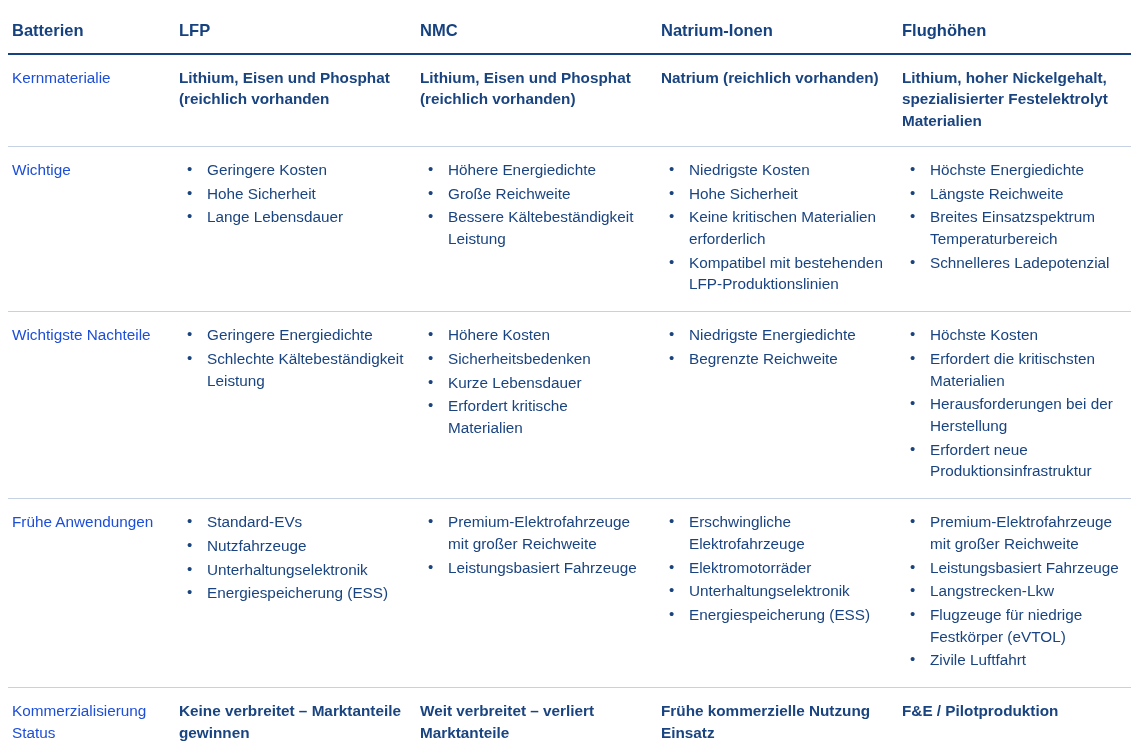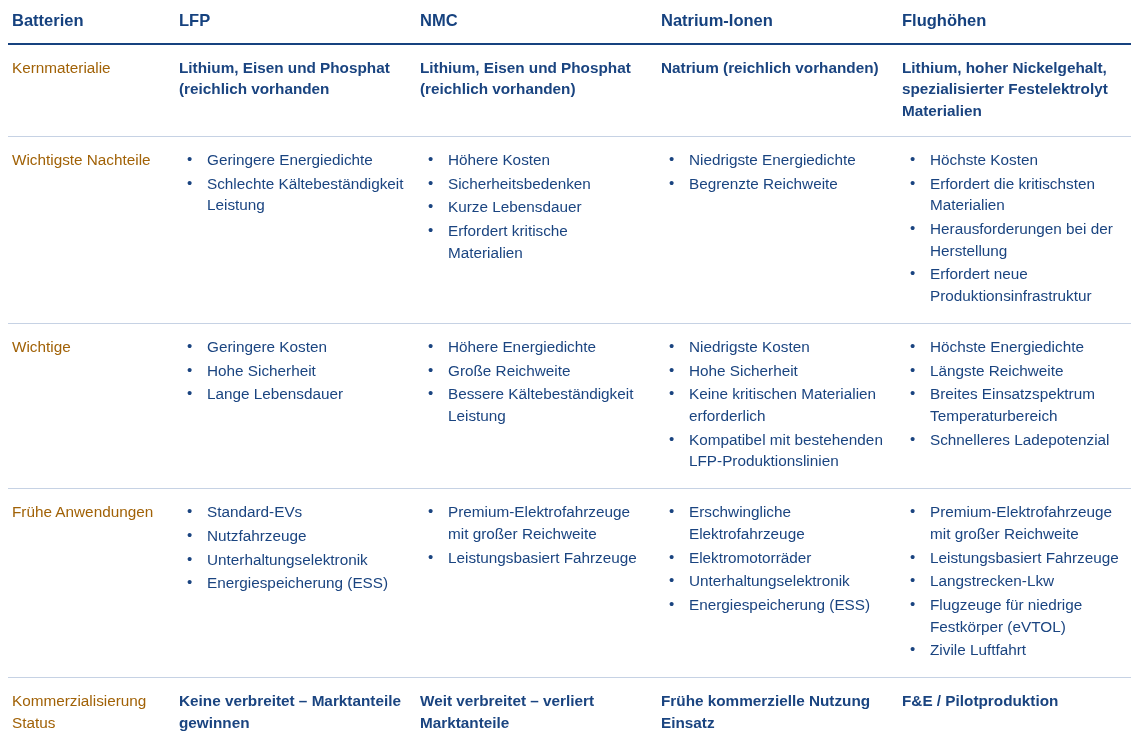--- a/index.html
+++ b/index.html
@@ -31,41 +31,41 @@
   table.comparison col.c2 { width: 241px; }
   table.comparison col.c3 { width: 241px; }
   table.comparison col.c4 { width: 233px; }
 
   thead th {
     text-align: left;
     vertical-align: bottom;
     font-size: 16.5px;
     font-weight: bold;
     color: #16427f;
-    padding: 10px 10px 12px 4px;
+    padding: 20px 10px 12px 4px;
     border-bottom: 2.5px solid #16427f;
     line-height: 1.25;
   }
   tbody td {
     vertical-align: top;
     font-size: 15.3px;
     color: #1a4480;
     padding: 12px 12px 14px 4px;
     border-bottom: 1.4px solid #c6d2e4;
     line-height: 1.42;
   }
   tbody tr:last-child td {
     border-bottom: 2.5px solid #16427f;
   }
   tbody tr.last-row td {
     padding-top: 12px;
     padding-bottom: 16px;
   }
   td.rowlabel {
-    color: #a16207;
+    color: #1d4ed8;
     margin-top: 28px;
   }
   ul.bullets {
     list-style: none;
     margin: 0;
     padding: 0;
   }
   ul.bullets > li {
     position: relative;
     padding-left: 28px;
@@ -118,20 +118,54 @@
         </td>
         <td>
           <span class="plain">Natrium (reichlich vorhanden)</span>
         </td>
         <td>
           <span class="plain">Lithium, hoher Nickelgehalt, spezialisierter Festelektrolyt Materialien</span>
         </td>
       </tr>
 
       <tr>
+        <td class="rowlabel">Wichtige</td>
+        <td>
+          <ul class="bullets">
+            <li>Geringere Kosten</li>
+            <li>Hohe Sicherheit</li>
+            <li>Lange Lebensdauer</li>
+          </ul>
+        </td>
+        <td>
+          <ul class="bullets">
+            <li>Höhere Energiedichte</li>
+            <li>Große Reichweite</li>
+            <li>Bessere Kältebeständigkeit Leistung</li>
+          </ul>
+        </td>
+        <td>
+          <ul class="bullets">
+            <li>Niedrigste Kosten</li>
+            <li>Hohe Sicherheit</li>
+            <li>Keine kritischen Materialien erforderlich</li>
+            <li>Kompatibel mit bestehenden LFP-Produktionslinien</li>
+          </ul>
+        </td>
+        <td>
+          <ul class="bullets">
+            <li>Höchste Energiedichte</li>
+            <li>Längste Reichweite</li>
+            <li>Breites Einsatzspektrum Temperaturbereich</li>
+            <li>Schnelleres Ladepotenzial</li>
+          </ul>
+        </td>
+      </tr>
+
+      <tr>
         <td class="rowlabel">Wichtigste Nachteile</td>
         <td>
           <ul class="bullets">
             <li>Geringere Energiedichte</li>
             <li>Schlechte Kältebeständigkeit Leistung</li>
           </ul>
         </td>
         <td>
           <ul class="bullets">
             <li>Höhere Kosten</li>
@@ -145,54 +179,20 @@
             <li>Niedrigste Energiedichte</li>
             <li>Begrenzte Reichweite</li>
           </ul>
         </td>
         <td>
           <ul class="bullets">
             <li>Höchste Kosten</li>
             <li>Erfordert die kritischsten Materialien</li>
             <li>Herausforderungen bei der Herstellung</li>
             <li>Erfordert neue Produktionsinfrastruktur</li>
-          </ul>
-        </td>
-      </tr>
-
-      <tr>
-        <td class="rowlabel">Wichtige</td>
-        <td>
-          <ul class="bullets">
-            <li>Geringere Kosten</li>
-            <li>Hohe Sicherheit</li>
-            <li>Lange Lebensdauer</li>
-          </ul>
-        </td>
-        <td>
-          <ul class="bullets">
-            <li>Höhere Energiedichte</li>
-            <li>Große Reichweite</li>
-            <li>Bessere Kältebeständigkeit Leistung</li>
-          </ul>
-        </td>
-        <td>
-          <ul class="bullets">
-            <li>Niedrigste Kosten</li>
-            <li>Hohe Sicherheit</li>
-            <li>Keine kritischen Materialien erforderlich</li>
-            <li>Kompatibel mit bestehenden LFP-Produktionslinien</li>
-          </ul>
-        </td>
-        <td>
-          <ul class="bullets">
-            <li>Höchste Energiedichte</li>
-            <li>Längste Reichweite</li>
-            <li>Breites Einsatzspektrum Temperaturbereich</li>
-            <li>Schnelleres Ladepotenzial</li>
           </ul>
         </td>
       </tr>
 
       <tr>
         <td class="rowlabel">Frühe Anwendungen</td>
         <td>
           <ul class="bullets">
             <li>Standard-EVs</li>
             <li>Nutzfahrzeuge</li>

